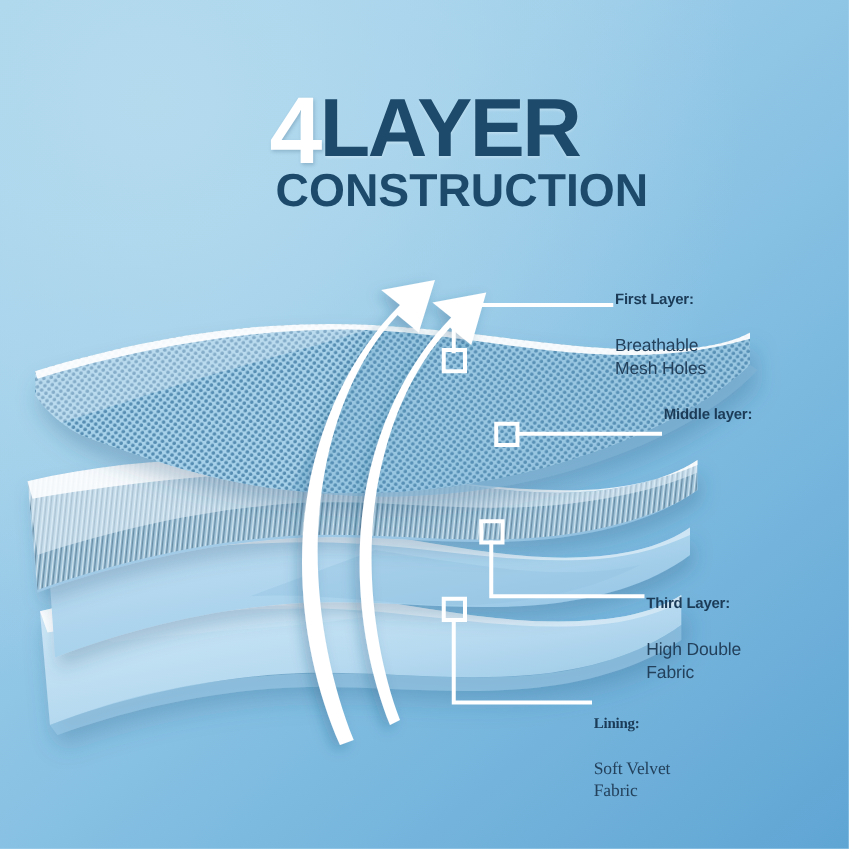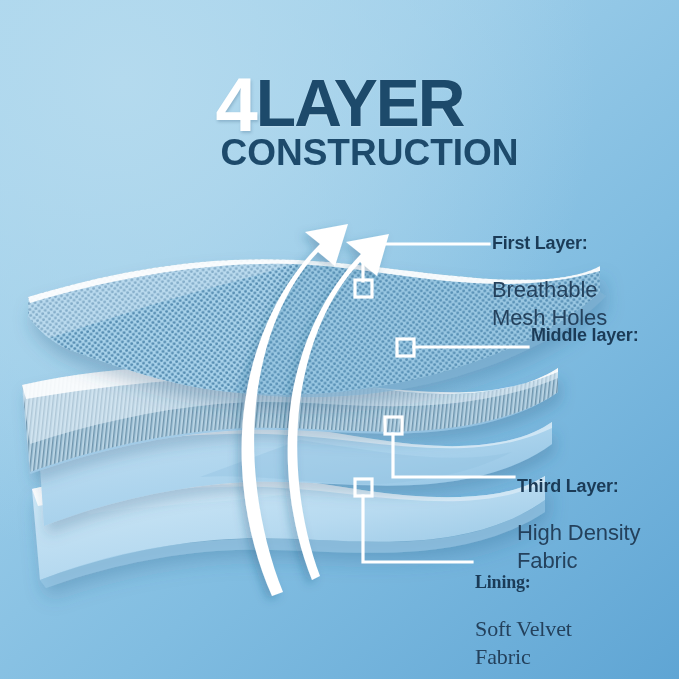--- a/index.html
+++ b/index.html
@@ -57,25 +57,25 @@
 
   
   .callout{
     position:absolute;
     color:#1f3f5c;
     line-height:1.28;
     white-space:pre-line;
     user-select:none;
   }
   .callout .hd{
-    display:block;font-weight:700;font-size:18px;color:#1b3b57;
+    display:block;font-weight:700;font-size:12px;color:#1b3b57;
     letter-spacing:-.2px;
   }
   .callout .bd{
-    display:block;font-weight:400;font-size:22px;color:#24415c;
+    display:block;font-weight:400;font-size:14px;color:#24415c;
     letter-spacing:-.1px;
   }
 
   #c1{left:492px;top:212px;}
   #c2{left:531px;top:304px;}
   #c3{left:517px;top:455px;}
   #c4{left:475px;top:551px;font-family:Liberation Serif, serif;}
 </style>
 </head>
 <body>
@@ -306,21 +306,21 @@
     <span class="bd">Breathable
 Mesh Holes</span>
   </div>
 
   <div class="callout" id="c2">
     <span class="hd">Middle layer:</span>
   </div>
 
   <div class="callout" id="c3">
     <span class="hd">Third Layer:</span>
-    <span class="bd">High Density
+    <span class="bd">High Double
 Fabric</span>
   </div>
 
   <div class="callout" id="c4">
     <span class="hd">Lining:</span>
     <span class="bd">Soft Velvet
 Fabric</span>
   </div>
 
 </div>

